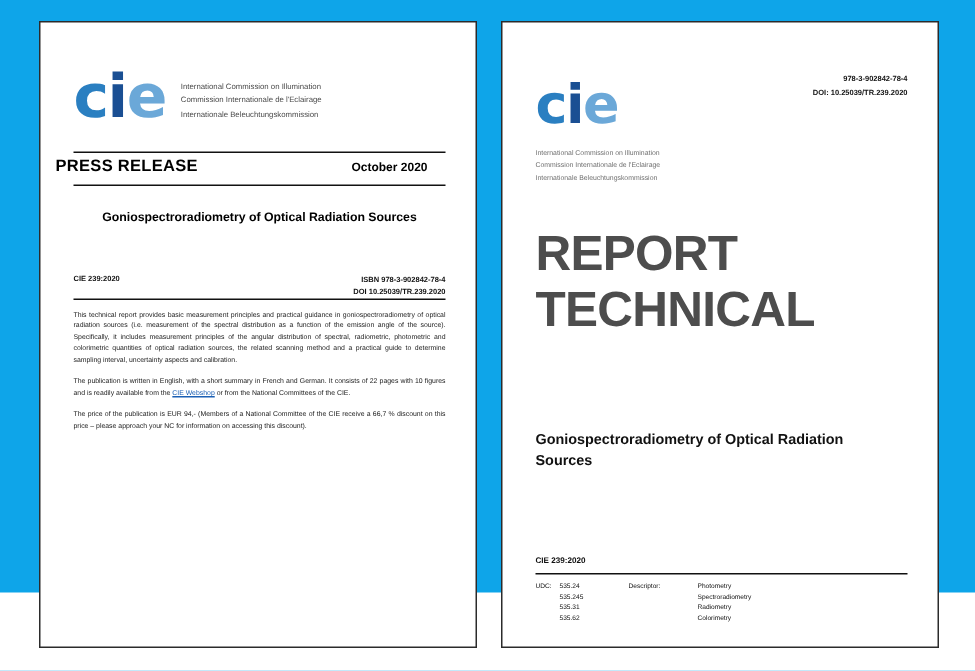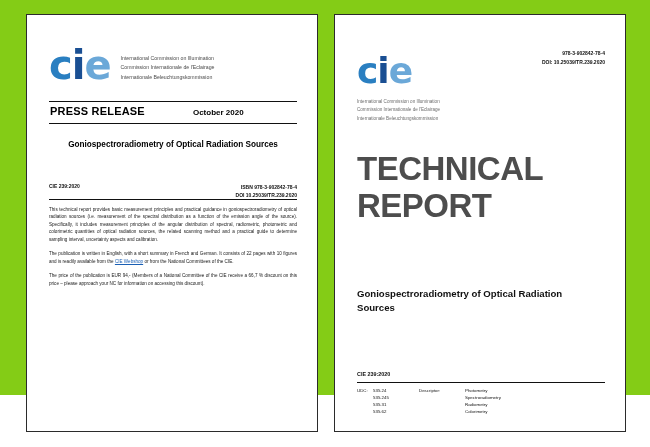--- a/index.html
+++ b/index.html
@@ -10,21 +10,21 @@
   body {
     width: 650px;
     height: 447px;
     font-family: "Liberation Sans", sans-serif;
     overflow: hidden;
   }
   .stage {
     position: relative;
     width: 650px;
     height: 395px;
-    background: #84cc16;
+    background: #0ea5e9;
   }
 
   
   .page {
     position: absolute;
     background: #ffffff;
     border: 1px solid #2b2b2b;
     box-sizing: border-box;
     overflow: hidden;
   }
@@ -75,24 +75,25 @@
     position: absolute;
     left: 22px;
     width: 248px;
     border-top: 1px solid #111;
   }
   .l-rule-top { top: 86px; }
   .l-rule-bot { top: 108px; border-top: 1px solid #111; }
 
   .l-pressrow {
     position: absolute;
-    left: 23px;
+    left: 10px;
     top: 90px;
     width: 248px;
     display: flex;
+    justify-content: space-between;
     align-items: baseline;
     gap: 48px;
   }
   .l-press {
     font-size: 11px;
     font-weight: bold;
     color: #000;
     letter-spacing: 0.2px;
   }
   .l-date {
@@ -298,22 +299,22 @@
       <span class="cie-logo"><span class="c">c</span><span class="i">i</span><span class="e">e</span></span>
     </div>
 
     <div class="r-orgnames">
       <div>International Commission on Illumination</div>
       <div>Commission Internationale de l'Eclairage</div>
       <div>Internationale Beleuchtungskommission</div>
     </div>
 
     <div class="r-bigtitle">
+      <div>REPORT</div>
       <div>TECHNICAL</div>
-      <div>REPORT</div>
     </div>
 
     <div class="r-subtitle">Goniospectroradiometry of Optical Radiation Sources</div>
 
     <div class="r-refno">CIE 239:2020</div>
     <div class="r-rule"></div>
 
     <div class="r-table">
       <div class="r-udc-label">UDC:</div>
       <div class="r-udc-codes">

